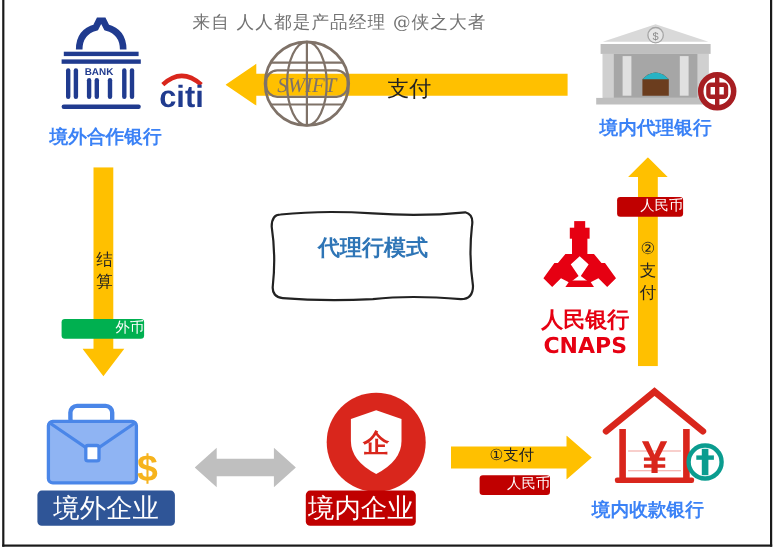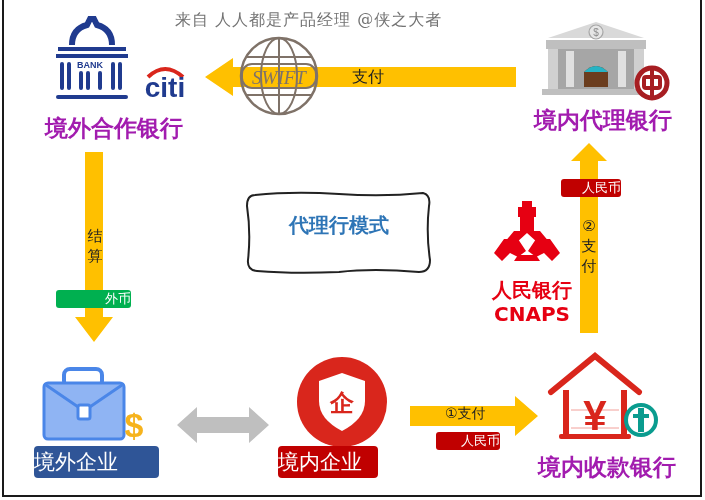--- a/index.html
+++ b/index.html
@@ -1,26 +1,26 @@
 <!DOCTYPE html>
 <html><head>
 <meta charset="utf-8">
 <style>
   * { box-sizing: border-box; margin: 0; padding: 0; }
   html, body { width: 705px; height: 500px; background: #fff; overflow: hidden; }
   body { font-family: "DejaVu Sans", "Liberation Sans", sans-serif; position: relative; }
   .frame { position: absolute; left: 2px; top: 0; width: 700px; height: 497px; border: 2px solid #1a1a1a; border-top: none; background: #fff; }
   .abs { position: absolute; }
   .watermark { left: 175px; top: 10px; font-family: "DejaVu Serif", "Liberation Serif", serif; font-size: 16px; color: #737373; letter-spacing: 1px; white-space: nowrap; }
-  .gray-label { font-size: 23px; font-weight: bold; color: #a21caf; white-space: nowrap; }
+  .gray-label { font-size: 17px; font-weight: bold; color: #3b82f6; white-space: nowrap; }
   .mode-box { left: 243px; top: 190px; width: 192px; height: 86px; }
   .mode-text { left: 243px; top: 212px; width: 192px; text-align: center; font-size: 20px; font-weight: bold; color: #2e75b6; line-height: 26px; }
   .tag { color: #fff; font-size: 13px; text-align: right; border-radius: 3px; line-height: 18px; white-space: nowrap; }
   .vtext { font-size: 15px; color: #222; line-height: 20px; width: 20px; text-align: center; }
-  .pill { color: #fff; text-align: left; border-radius: 4px; font-size: 21px; white-space: nowrap; }
+  .pill { color: #fff; text-align: center; border-radius: 4px; font-size: 24px; white-space: nowrap; }
 </style>
 </head>
 <body>
 
 <div class="frame"></div>
 
 <div class="abs watermark">来自 人人都是产品经理 @侠之大者</div>
 
 <svg class="abs" style="left:52px;top:15px" width="150" height="95" viewBox="0 0 150 95">
   <path d="M20,30 Q20,14 35,10 L38,4 L42,4 L45,10 Q60,14 60,30" fill="none" stroke="#203b8f" stroke-width="6"></path>
@@ -36,21 +36,21 @@
   <rect x="4" y="80" width="72" height="4" rx="2" fill="#203b8f"></rect>
   <text x="38" y="53" font-size="9" font-weight="bold" fill="#203b8f" text-anchor="middle" font-family="Liberation Sans, sans-serif">BANK</text>
   <path d="M96,62 Q113,46 131,62" fill="none" stroke="#d9261c" stroke-width="4"></path>
   <text x="113" y="82" font-size="28" font-weight="bold" fill="#203b8f" text-anchor="middle" font-family="Liberation Sans, sans-serif">citi</text>
 </svg>
 <div class="abs gray-label" style="left:45px;top:113px">境外合作银行</div>
 
 <svg class="abs" style="left:205px;top:55px" width="315" height="45" viewBox="0 0 315 45">
   <polygon points="0,22 28,3 28,12 311,12 311,32 28,32 28,41" fill="#ffc000"></polygon>
 </svg>
-<div class="abs" style="left:352px;top:67px;font-size:16px;color:#222">支付</div>
+<div class="abs" style="left:352px;top:67px;font-size:20px;color:#222">支付</div>
 
 <svg class="abs" style="left:236px;top:35px" width="86" height="82" viewBox="0 0 86 82">
   <ellipse cx="43" cy="41" rx="38" ry="38" fill="#fff" fill-opacity="0.0" stroke="#7f7268" stroke-width="2.5"></ellipse>
   <ellipse cx="43" cy="41" rx="18" ry="38" fill="none" stroke="#7f7268" stroke-width="2"></ellipse>
   <line x1="43" y1="3" x2="43" y2="79" stroke="#7f7268" stroke-width="2"></line>
   <line x1="10" y1="22" x2="76" y2="22" stroke="#7f7268" stroke-width="2"></line>
   <line x1="10" y1="60" x2="76" y2="60" stroke="#7f7268" stroke-width="2"></line>
   <rect x="6" y="29" width="74" height="24" rx="10" fill="none" stroke="#7f7268" stroke-width="2"></rect>
   <text x="43" y="49" font-size="19" font-style="italic" fill="#7f7268" text-anchor="middle" font-family="Liberation Serif, serif">SWIFT</text>
 </svg>
@@ -65,21 +65,21 @@
   <rect x="96" y="29" width="10" height="40" fill="#d0d0d0"></rect>
   <rect x="28" y="31" width="8" height="36" fill="#e0e0e0"></rect>
   <rect x="80" y="31" width="8" height="36" fill="#e0e0e0"></rect>
   <path d="M46,67 L46,52 Q58,40 70,52 L70,67 Z" fill="#6b3d1e"></path>
   <path d="M46,52 Q58,40 70,52 Z" fill="#27b3c4"></path>
   <rect x="4" y="69" width="108" height="6" fill="#bfbfbf"></rect>
   <circle cx="114" cy="63" r="15" fill="#fff" stroke="#a71e22" stroke-width="5"></circle>
   <rect x="106" y="57" width="16" height="11" rx="2" fill="none" stroke="#a71e22" stroke-width="4"></rect>
   <line x1="114" y1="48" x2="114" y2="78" stroke="#a71e22" stroke-width="4"></line>
 </svg>
-<div class="abs gray-label" style="left:534px;top:105px">境内代理银行</div>
+<div class="abs gray-label" style="left:545px;top:105px">境内代理银行</div>
 
 <svg class="abs" style="left:75px;top:152px" width="40" height="195" viewBox="0 0 40 195">
   <polygon points="10,0 28,0 28,165 38,165 19,190 0,165 10,165" fill="#ffc000"></polygon>
 </svg>
 <div class="abs vtext" style="left:85px;top:226px">
   <div>结</div>
   <div>算</div>
 </div>
 <div class="abs tag" style="left:56px;top:290px;width:75px;background:#00b050">外币</div>
 

